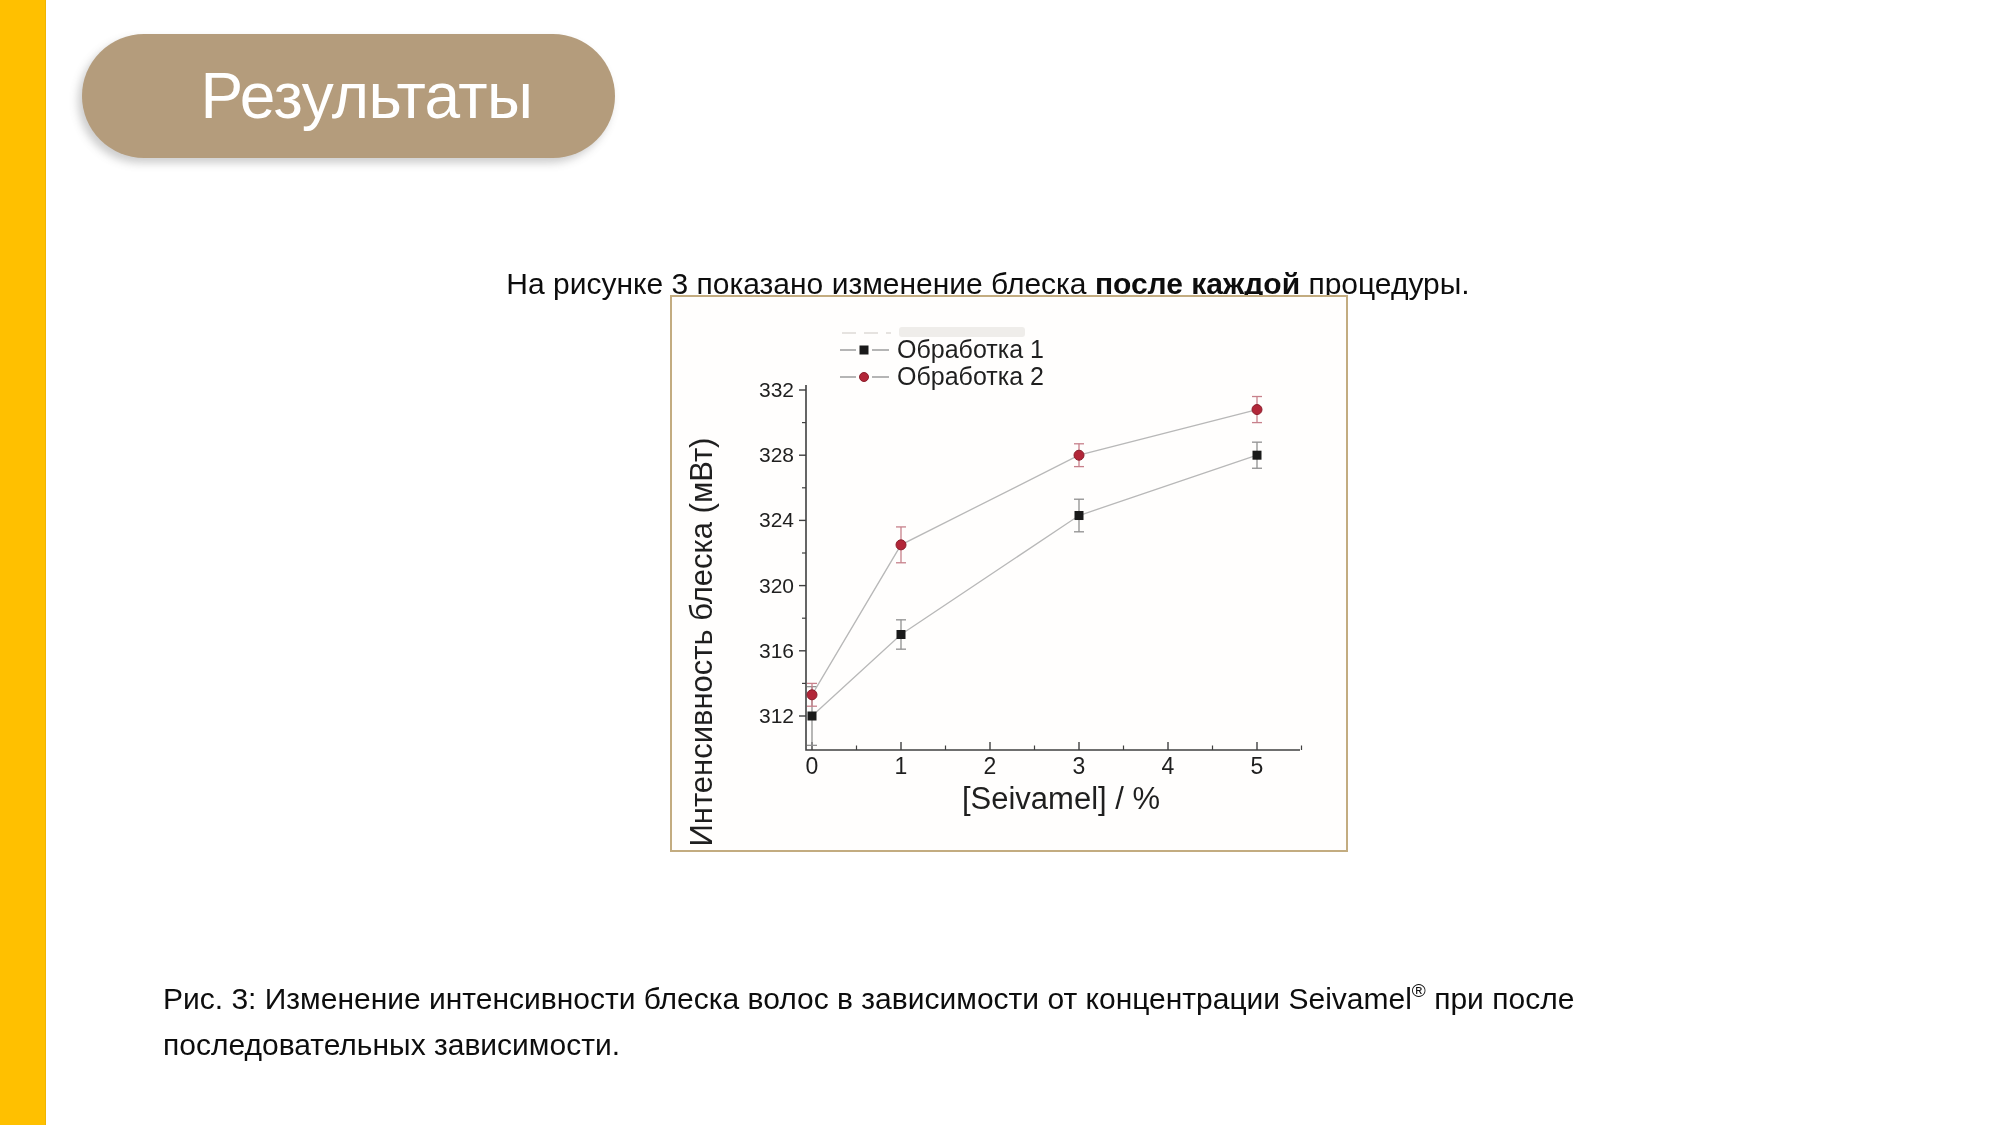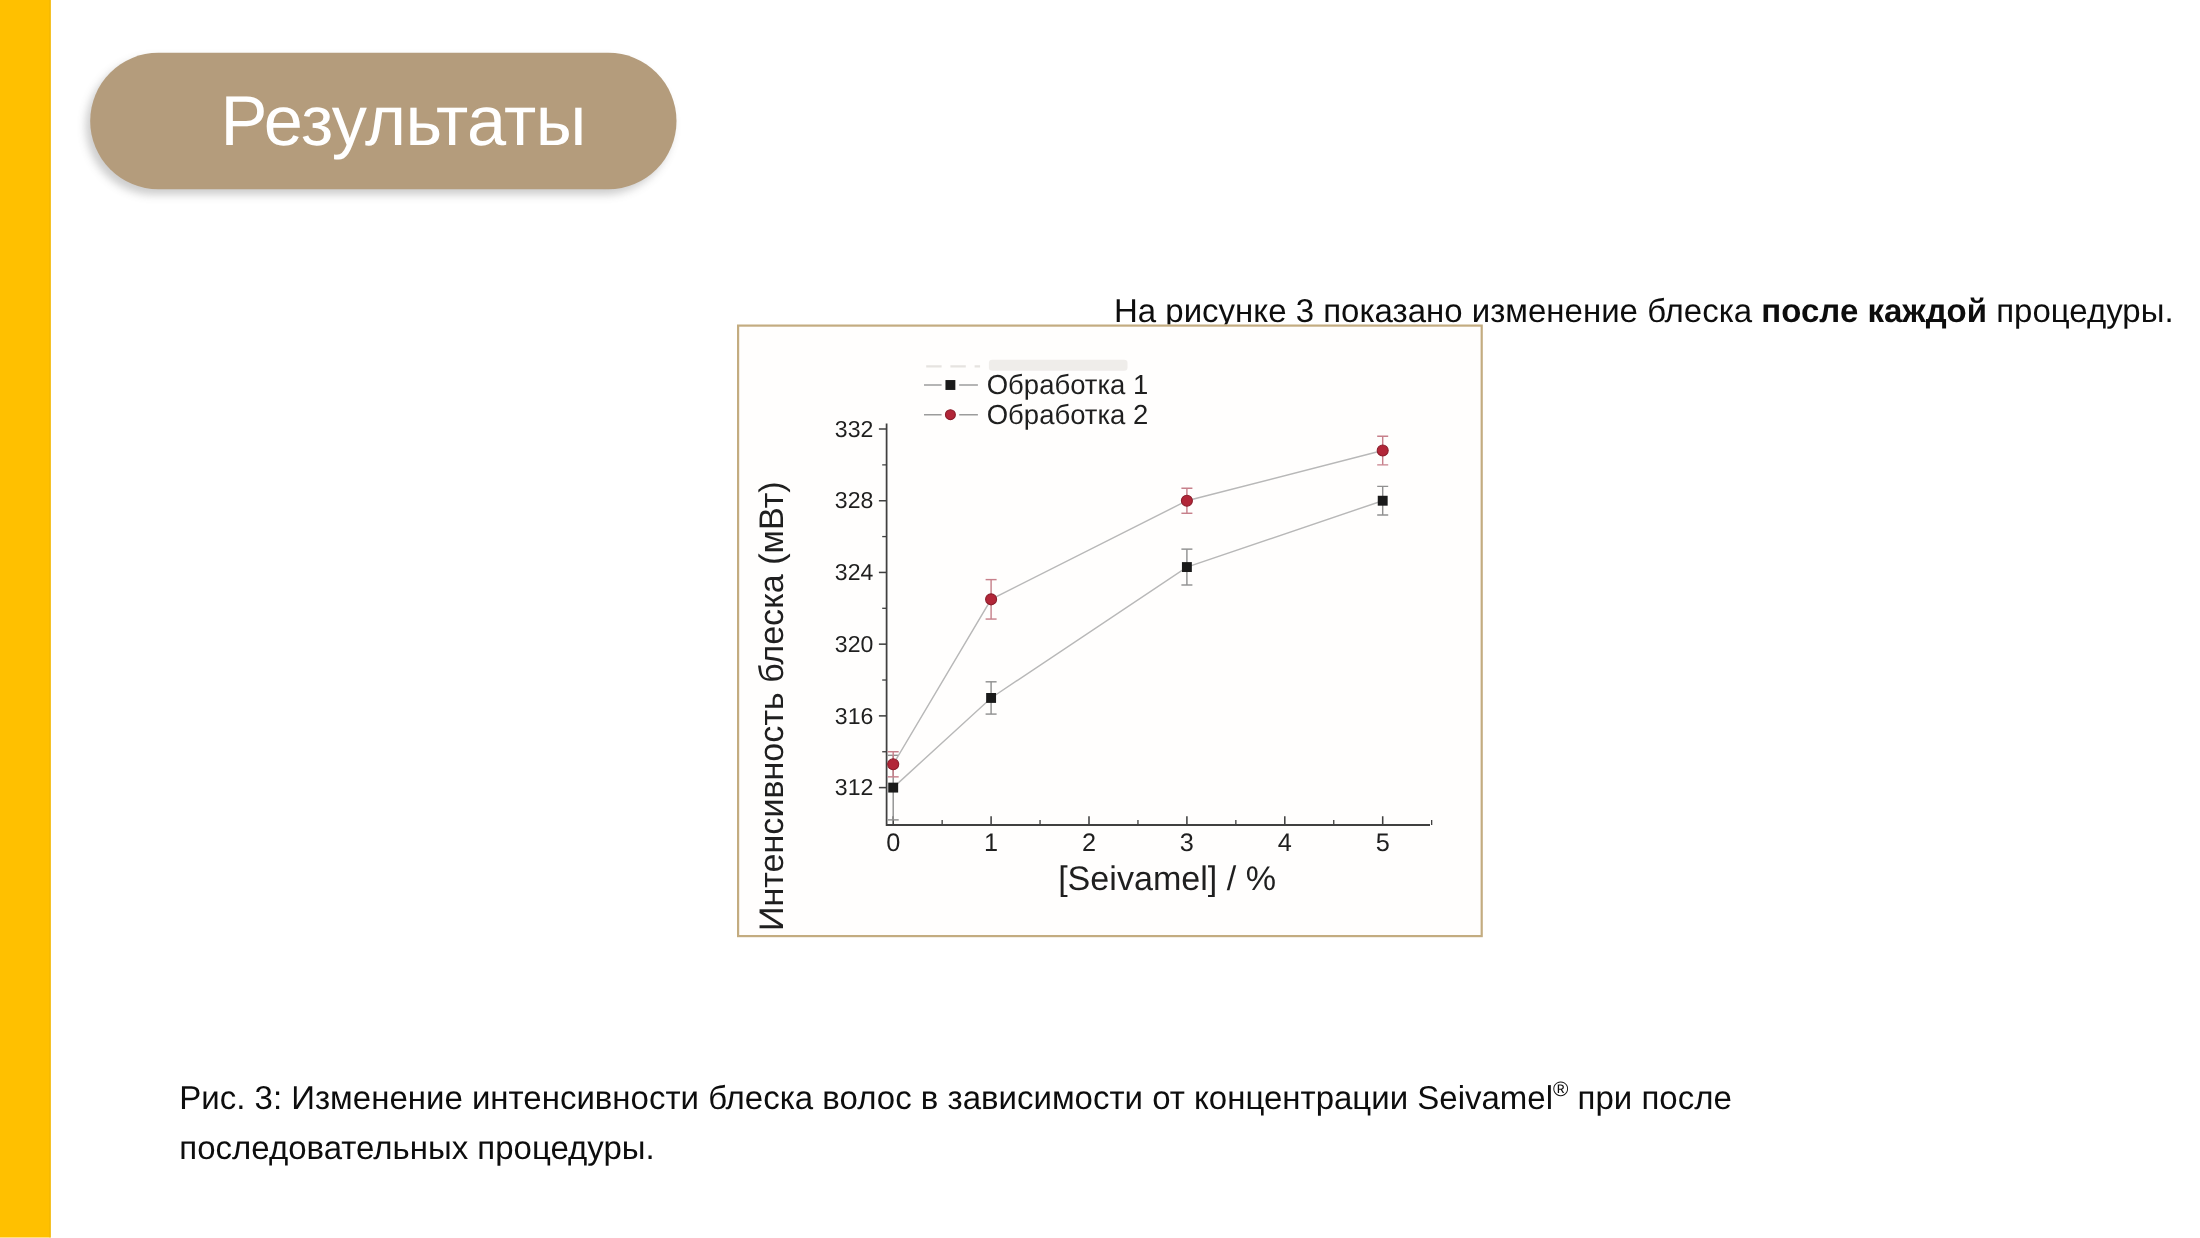--- a/index.html
+++ b/index.html
@@ -5,29 +5,29 @@
   html,body { margin:0; padding:0; }
   body {
     width:2000px; height:1125px; position:relative; overflow:hidden;
     background:#ffffff; font-family:"Liberation Sans", sans-serif; color:#0d0d0d;
   }
   .accent-bar {
     position:absolute; left:0; top:0; width:45px; height:1125px;
     background:#FFC000; border-right:1px solid #EFB402;
   }
   .title-pill {
-    position:absolute; left:82px; top:48px; width:533px; height:124px;
+    position:absolute; left:82px; top:34px; width:533px; height:124px;
     background:#B49C7C; border-radius:64px;
     box-shadow:-4px 5px 8px rgba(90,90,90,0.30);
     display:flex; align-items:center; justify-content:center; padding-left:36px;
     box-sizing:border-box;
   }
   .title-pill span { color:#ffffff; font-size:64px; letter-spacing:-0.5px; }
   .intro {
-    position:absolute; left:0; top:234px; width:1976px; text-align:right;
+    position:absolute; left:0; top:234px; width:1976px; text-align:center;
     font-size:30px; line-height:40px; white-space:nowrap;
   }
   .intro b { font-weight:bold; }
   .chart-frame {
     position:absolute; left:670px; top:295px; width:678px; height:557px;
     border:2px solid #C3AC80; background:#fffefd; box-sizing:border-box;
   }
   .chart-frame svg { display:block; }
   .caption {
     position:absolute; left:163px; top:938px; width:1640px;
@@ -145,13 +145,13 @@
         <line x1="200" y1="80" x2="217" y2="80" stroke="#9C9C9C" stroke-width="1.5"></line>
         <circle cx="192" cy="80" r="4.5" fill="#B22638" stroke="#8C1E2C" stroke-width="1"></circle>
         <text x="225" y="88" style="font-family:&quot;Liberation Sans&quot;,sans-serif;fill:#1f1f1f;font-size:25px;">Обработка 2</text>
       </g>
       <text x="389" y="512" text-anchor="middle" style="font-family:&quot;Liberation Sans&quot;,sans-serif;fill:#1f1f1f;font-size:31px;">[Seivamel] / %</text>
       <text x="40" y="345" text-anchor="middle" transform="rotate(-90 40 345)" style="font-family:&quot;Liberation Sans&quot;,sans-serif;fill:#1f1f1f;font-size:31px;">Интенсивность блеска (мВт)</text>
     </svg>
 </div>
 
 <p class="caption"><span>Рис. 3: Изменение интенсивности блеска волос в зависимости от концентрации Seivamel</span><span class="reg">®</span><span> при после</span><br>
-  <span>последовательных процедуры.</span></p>
+  <span>последовательных зависимости.</span></p>
 
 </body></html>

